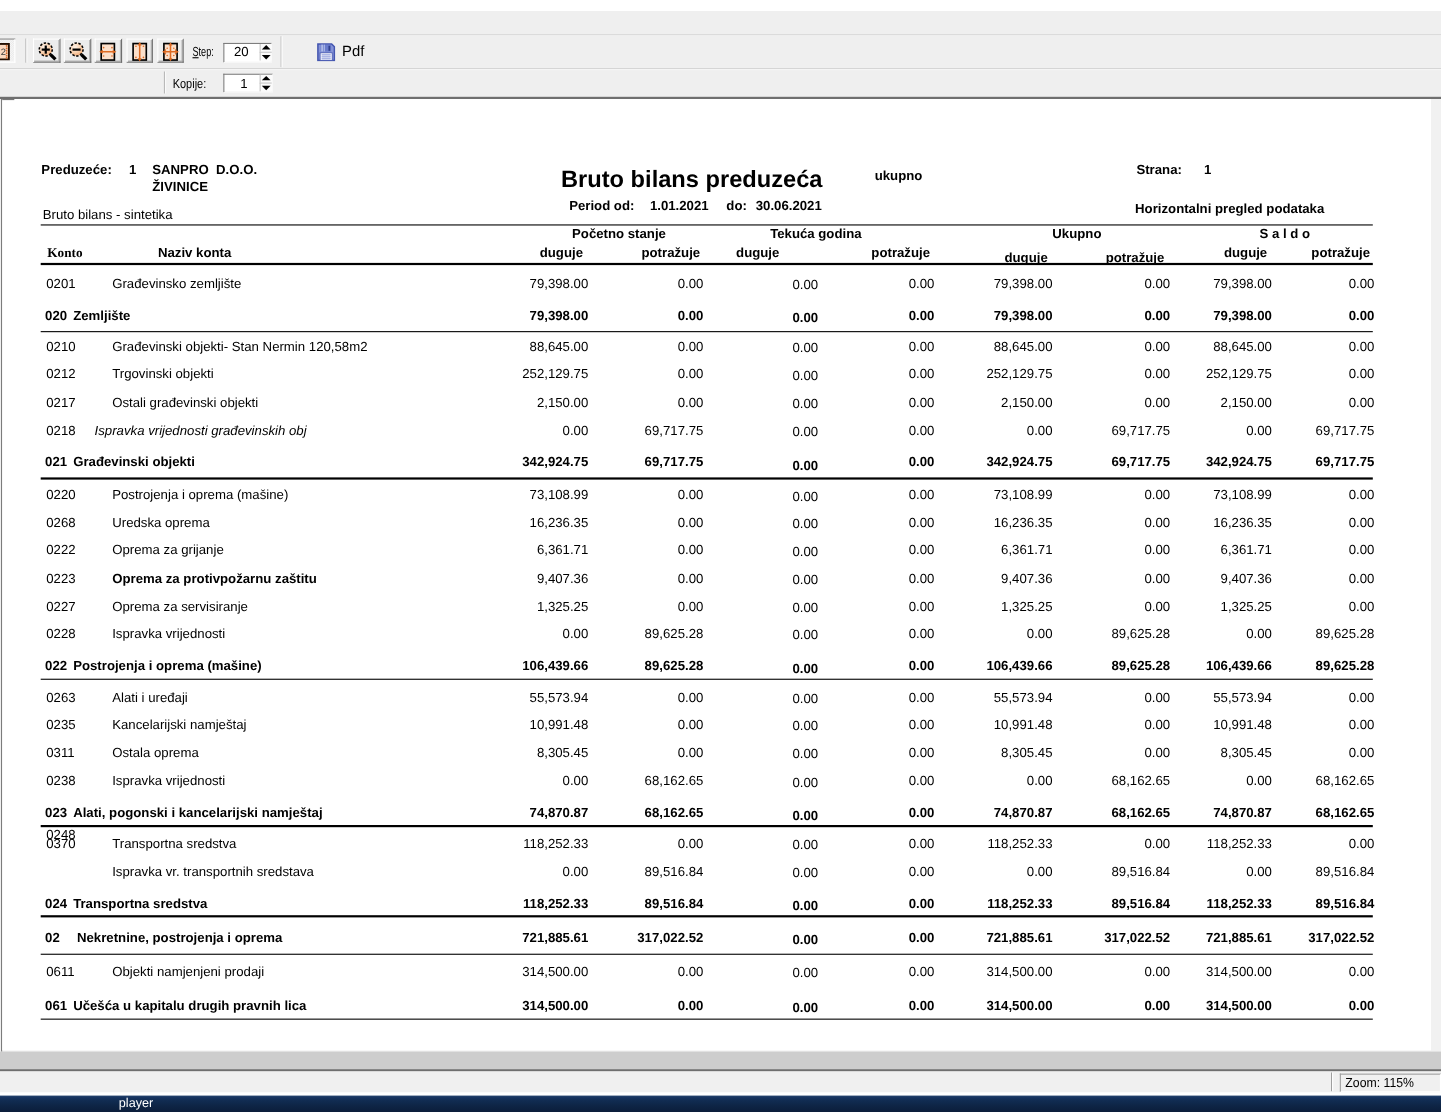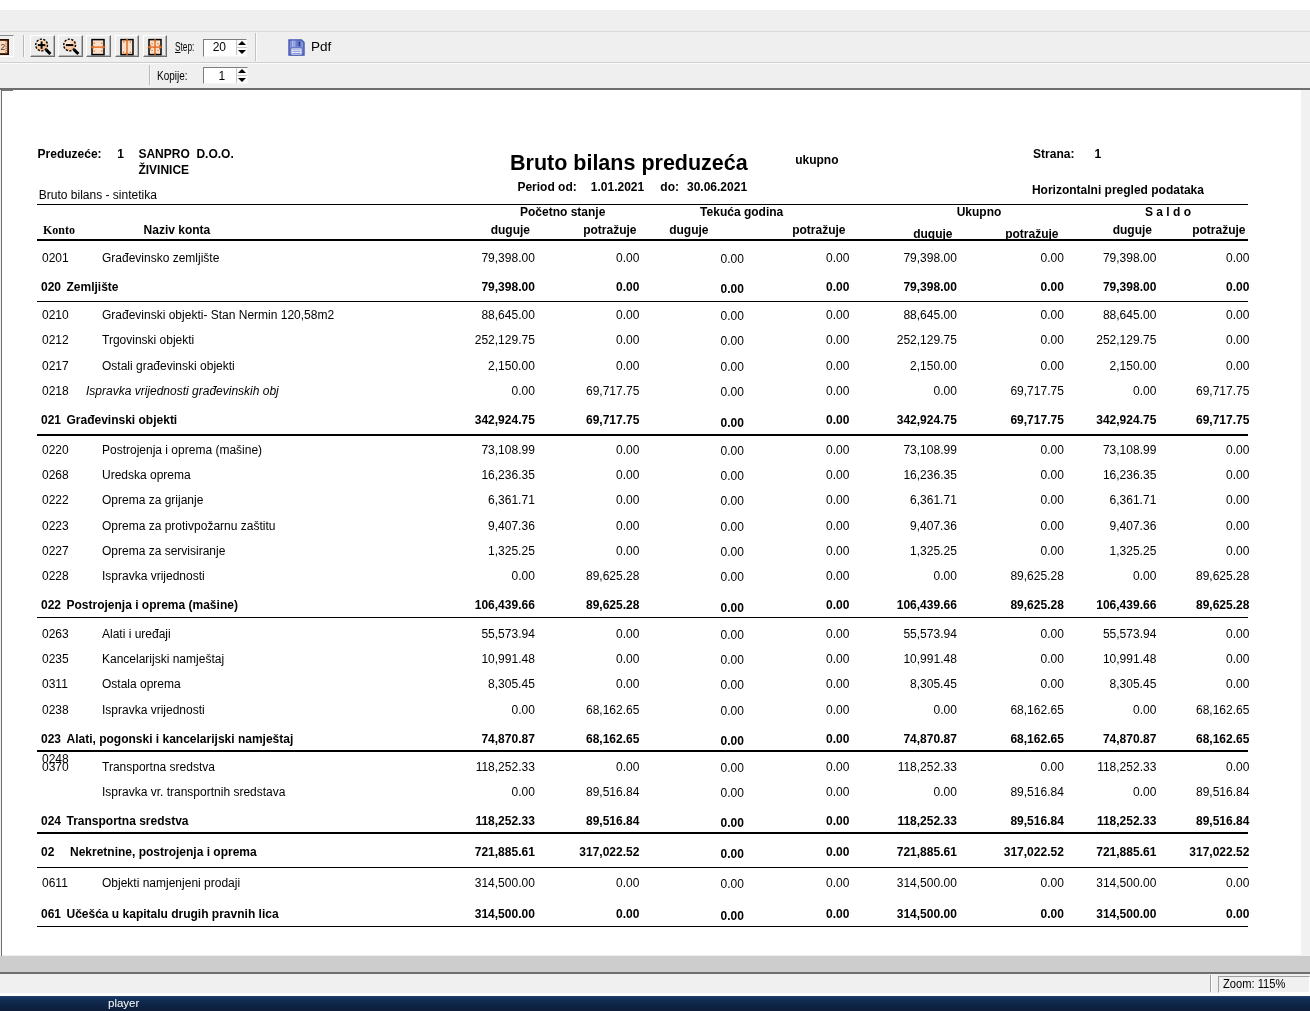--- a/index.html
+++ b/index.html
@@ -294,21 +294,21 @@
   <div class="t" style="left:102px;top:494.3px;">Oprema za grijanje</div>
   <div class="t num" style="right:775.2px;top:494.3px;">6,361.71</div>
   <div class="t num" style="right:670.6px;top:494.3px;">0.00</div>
   <div class="t num" style="right:566.2px;top:495.3px;">0.00</div>
   <div class="t num" style="right:460.6px;top:494.3px;">0.00</div>
   <div class="t num" style="right:353.2px;top:494.3px;">6,361.71</div>
   <div class="t num" style="right:246.2px;top:494.3px;">0.00</div>
   <div class="t num" style="right:153.7px;top:494.3px;">6,361.71</div>
   <div class="t num" style="right:60.6px;top:494.3px;">0.00</div>
   <div class="t" style="left:42px;top:519.6px;">0223</div>
-  <div class="t" style="left:102px;top:519.6px;">Oprema za protivpožarnu zaštitu</div>
+  <div class="t" style="left:102px;top:519.6px;font-weight:bold;">Oprema za protivpožarnu zaštitu</div>
   <div class="t num" style="right:775.2px;top:519.6px;">9,407.36</div>
   <div class="t num" style="right:670.6px;top:519.6px;">0.00</div>
   <div class="t num" style="right:566.2px;top:520.6px;">0.00</div>
   <div class="t num" style="right:460.6px;top:519.6px;">0.00</div>
   <div class="t num" style="right:353.2px;top:519.6px;">9,407.36</div>
   <div class="t num" style="right:246.2px;top:519.6px;">0.00</div>
   <div class="t num" style="right:153.7px;top:519.6px;">9,407.36</div>
   <div class="t num" style="right:60.6px;top:519.6px;">0.00</div>
   <div class="t" style="left:42px;top:545.0px;">0227</div>
   <div class="t" style="left:102px;top:545.0px;">Oprema za servisiranje</div>

